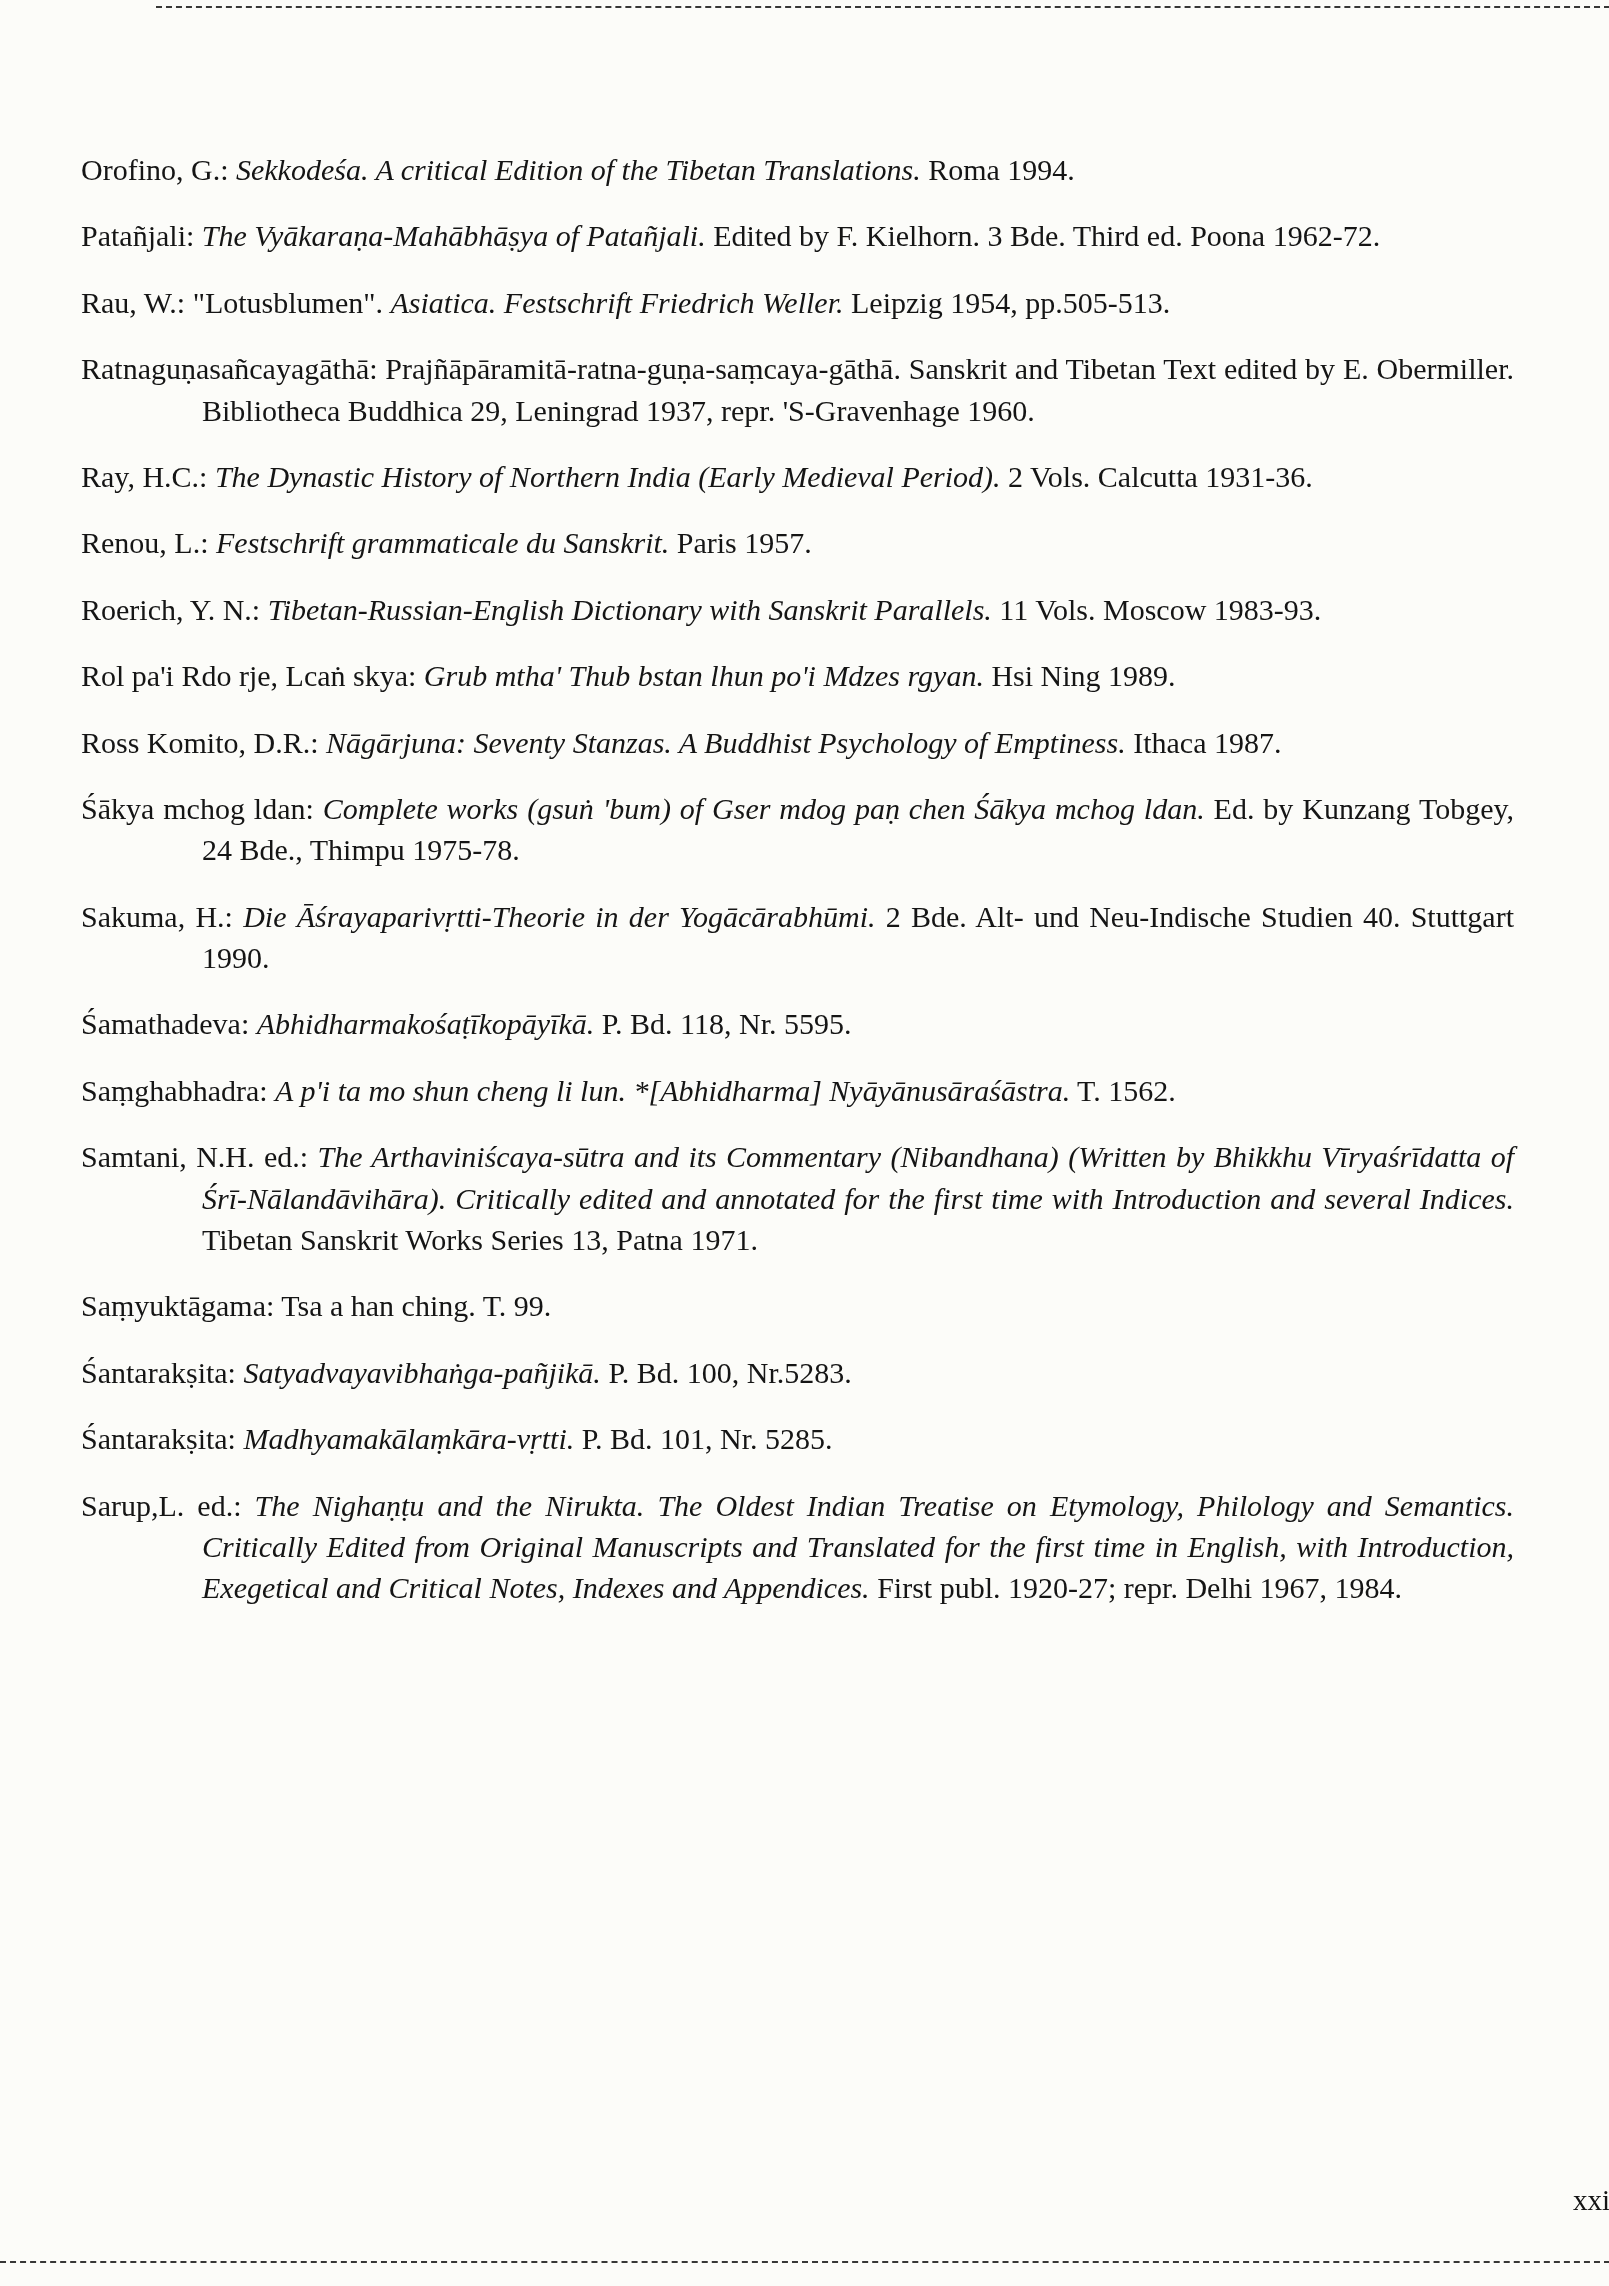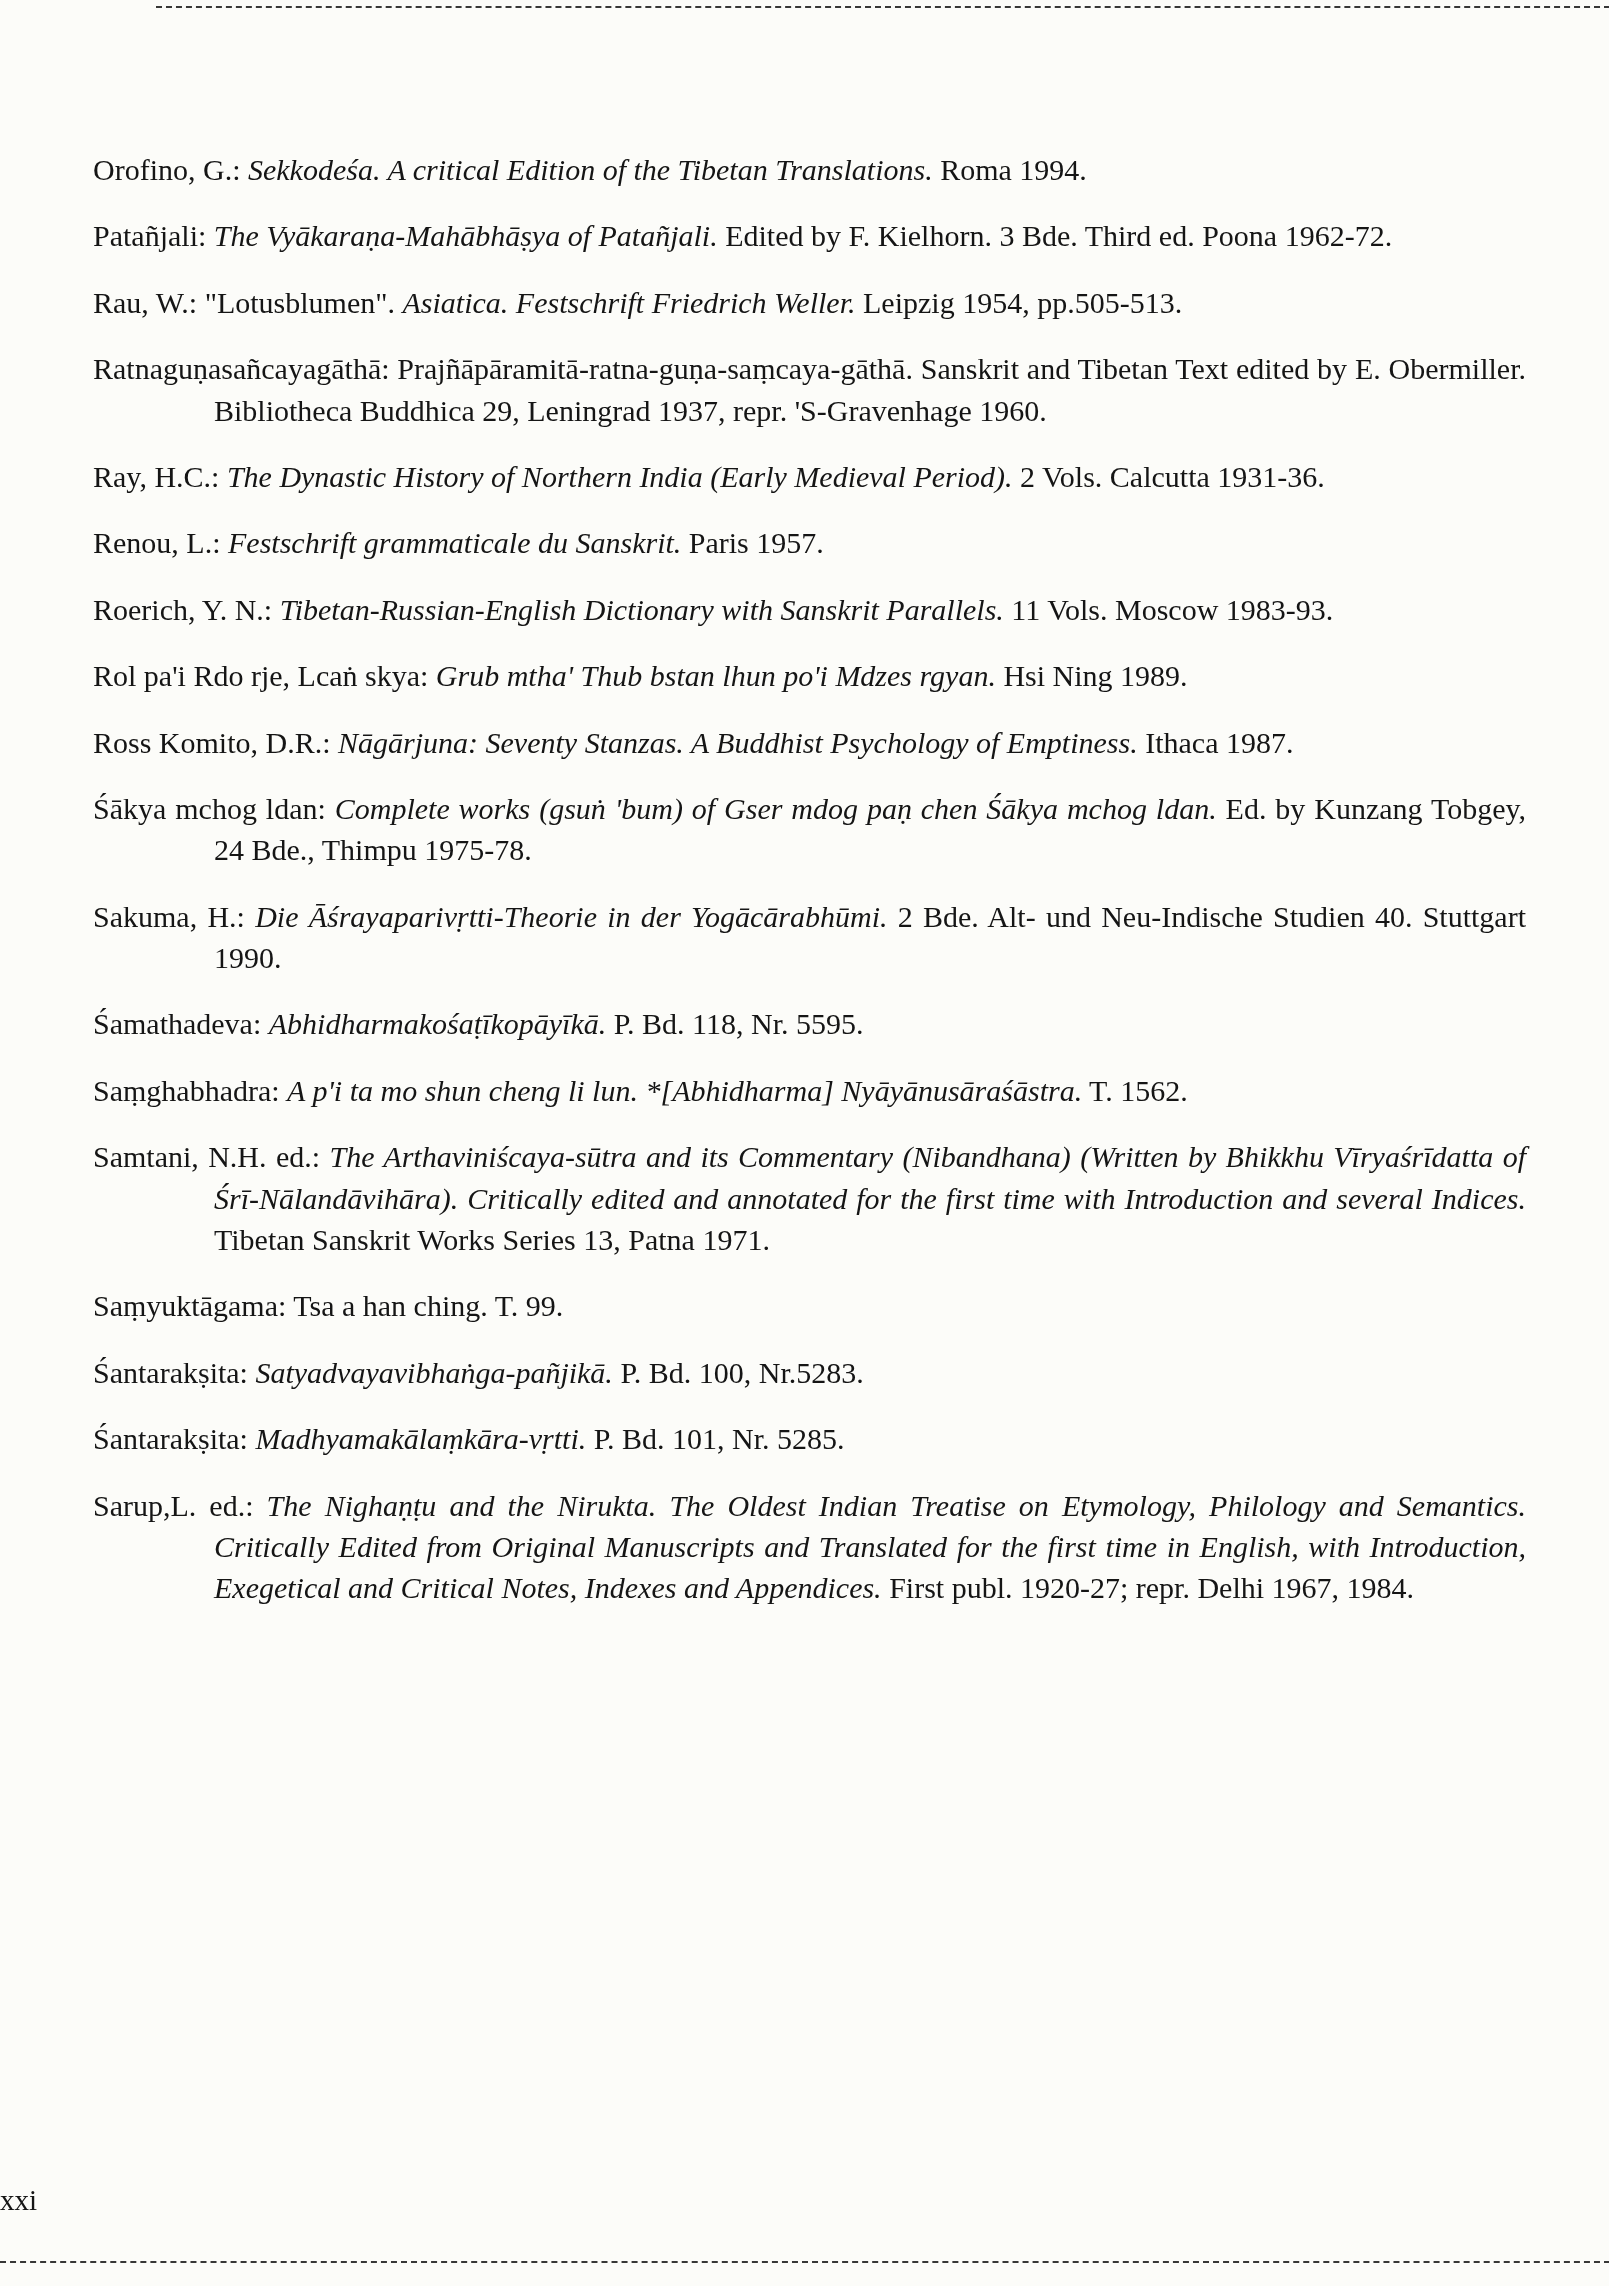--- a/index.html
+++ b/index.html
@@ -27,39 +27,38 @@
     top: 2261px;
     left: 0;
     width: 100%;
     border-top: 2.8px dashed rgba(20,20,20,0.85);
   }
   .content {
     position: absolute;
     top: 149px;
     left: 81px;
     width: 1433px;
-    margin-left: 12px;
   }
   .entry {
     font-size: 30px;
     line-height: 1.38;
     margin: 0 0 25px 0;
     padding-left: 121px;
     text-indent: -121px;
     text-align: justify;
   }
   .entry em {
     font-style: italic;
   }
   .page-number {
     position: absolute;
     top: 2184px;
     left: 0;
     width: 100%;
-    text-align: left;
+    text-align: right;
     font-size: 29px;
     color: #151515;
   }
 </style>
 </head>
 <body>
 
 <div class="scan-line-top"></div>
 
 <div class="content">

